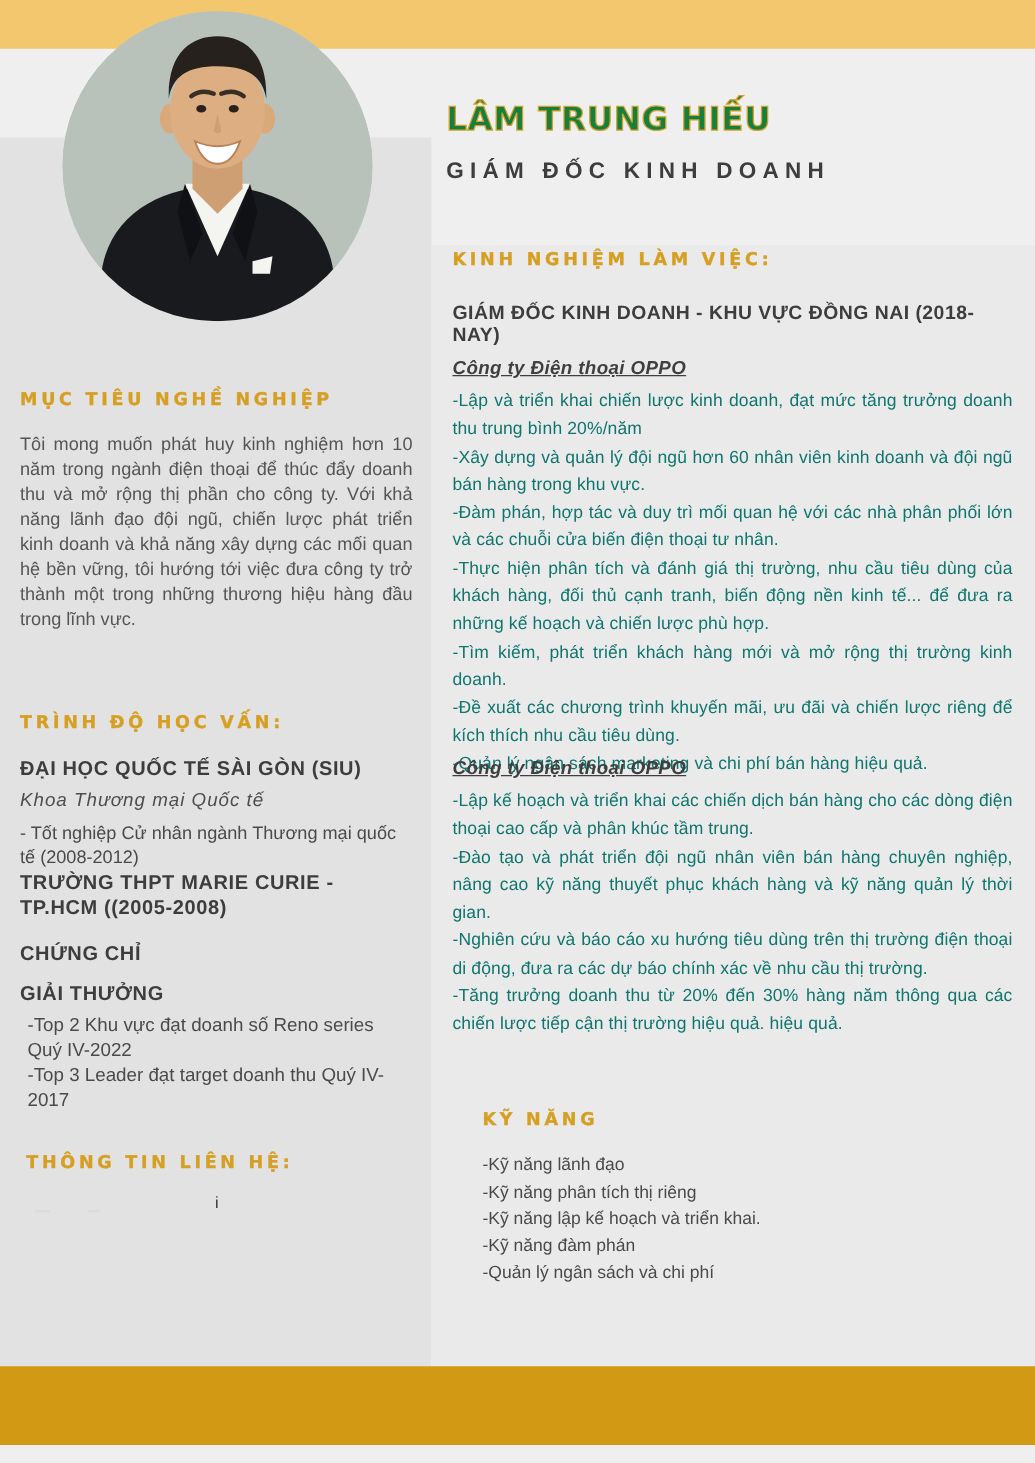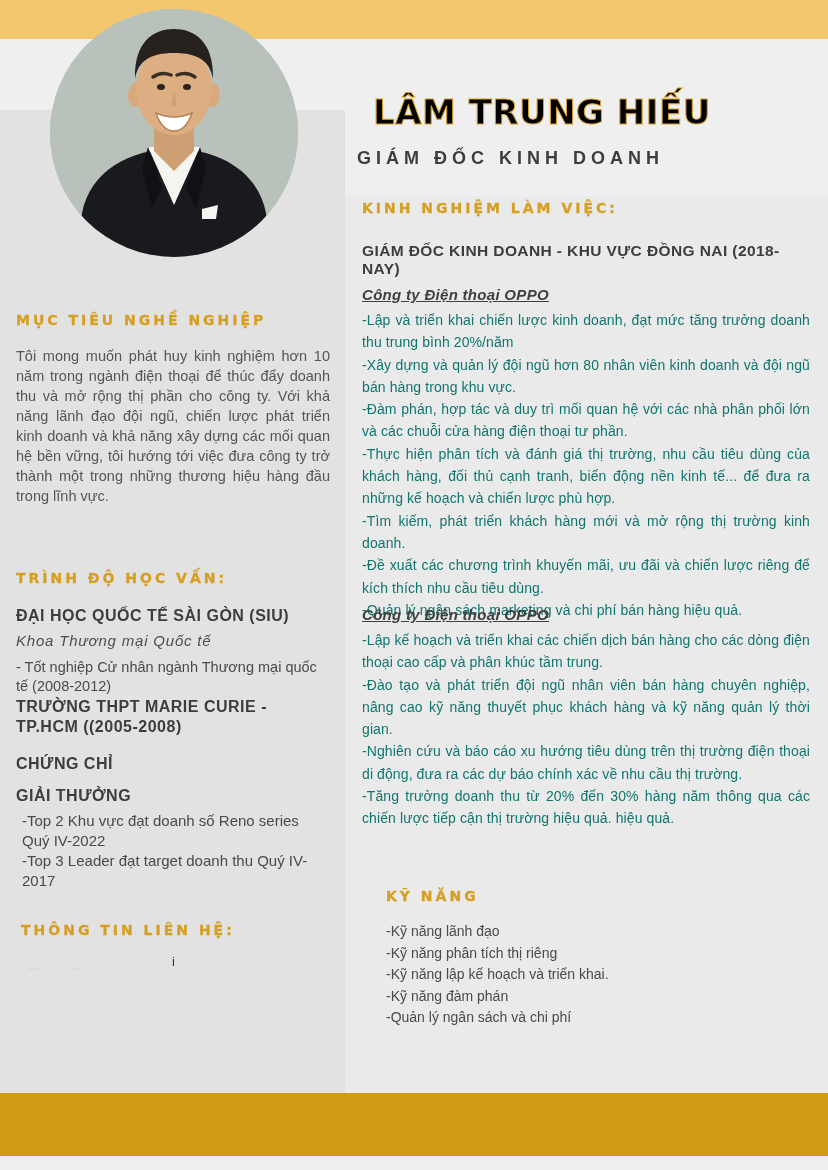--- a/index.html
+++ b/index.html
@@ -11,22 +11,22 @@
   .band-bottom{position:absolute;left:0;top:1093px;width:828px;height:63px;background:#d29915;}
   .left-panel{position:absolute;left:0;top:110px;width:345px;height:983px;background:#e2e2e2;}
   .right-panel{position:absolute;left:345px;top:196px;width:483px;height:897px;background:#eaeaea;}
 
   
   .photo{position:absolute;left:50px;top:9px;width:248px;height:248px;border-radius:50%;overflow:hidden;background:#b8c2ba;}
   .photo svg{display:block;}
 
   
   .header{position:absolute;left:357px;top:76px;width:460px;}
-  .name{margin:16px;font-family:"DejaVu Sans",sans-serif;font-weight:bold;font-size:34px;line-height:40px;
-        color:#000000;letter-spacing:0.5px;-webkit-text-stroke:1px #d8a02a;}
+  .name{margin:0;font-family:"DejaVu Sans",sans-serif;font-weight:bold;font-size:26px;line-height:40px;
+        color:#15803d;letter-spacing:0.5px;-webkit-text-stroke:1px #d8a02a;}
   .subtitle{margin-top:10px;font-size:18px;font-weight:bold;letter-spacing:5px;color:#3d3d3d;}
 
   
   .gold-h{font-family:"DejaVu Sans",sans-serif;font-weight:bold;font-size:14px;letter-spacing:3px;
           color:#d79f22;-webkit-text-stroke:0.3px #d79f22;}
 
   
   .lsec{position:absolute;left:16px;width:314px;}
   .objective-body{margin-top:18px;font-size:14.5px;line-height:20px;color:#555;text-align:justify;}
   .dark-h{font-size:16px;font-weight:bold;color:#3d3d3d;letter-spacing:0.5px;line-height:20px;}
@@ -127,22 +127,22 @@
   </div>
 
   <div class="rsec" style="top:200px;">
     <div class="gold-h">KINH NGHIỆM LÀM VIỆC:</div>
 
     <div>
       <div class="job-title">GIÁM ĐỐC KINH DOANH - KHU VỰC ĐỒNG NAI (2018-NAY)</div>
       <div class="job-company">Công ty Điện thoại OPPO</div>
       <div class="bullets">
         <p class="bullet">-Lập và triển khai chiến lược kinh doanh, đạt mức tăng trưởng doanh thu trung bình 20%/năm</p>
-        <p class="bullet">-Xây dựng và quản lý đội ngũ hơn 80 nhân viên kinh doanh và đội ngũ bán hàng trong khu vực.</p>
-        <p class="bullet">-Đàm phán, hợp tác và duy trì mối quan hệ với các nhà phân phối lớn và các chuỗi cửa hàng điện thoại tư phần.</p>
+        <p class="bullet">-Xây dựng và quản lý đội ngũ hơn 60 nhân viên kinh doanh và đội ngũ bán hàng trong khu vực.</p>
+        <p class="bullet">-Đàm phán, hợp tác và duy trì mối quan hệ với các nhà phân phối lớn và các chuỗi cửa biến điện thoại tư nhân.</p>
         <p class="bullet">-Thực hiện phân tích và đánh giá thị trường, nhu cầu tiêu dùng của khách hàng, đối thủ cạnh tranh, biến động nền kinh tế... để đưa ra những kế hoạch và chiến lược phù hợp.</p>
         <p class="bullet">-Tìm kiếm, phát triển khách hàng mới và mở rộng thị trường kinh doanh.</p>
         <p class="bullet">-Đề xuất các chương trình khuyến mãi, ưu đãi và chiến lược riêng để kích thích nhu cầu tiêu dùng.</p>
         <p class="bullet">-Quản lý ngân sách marketing và chi phí bán hàng hiệu quả.</p>
       </div>
     </div>
   </div>
 
   <div class="rsec" style="top:598px;">
     <div class="job-company">Công ty Điện thoại OPPO</div>

